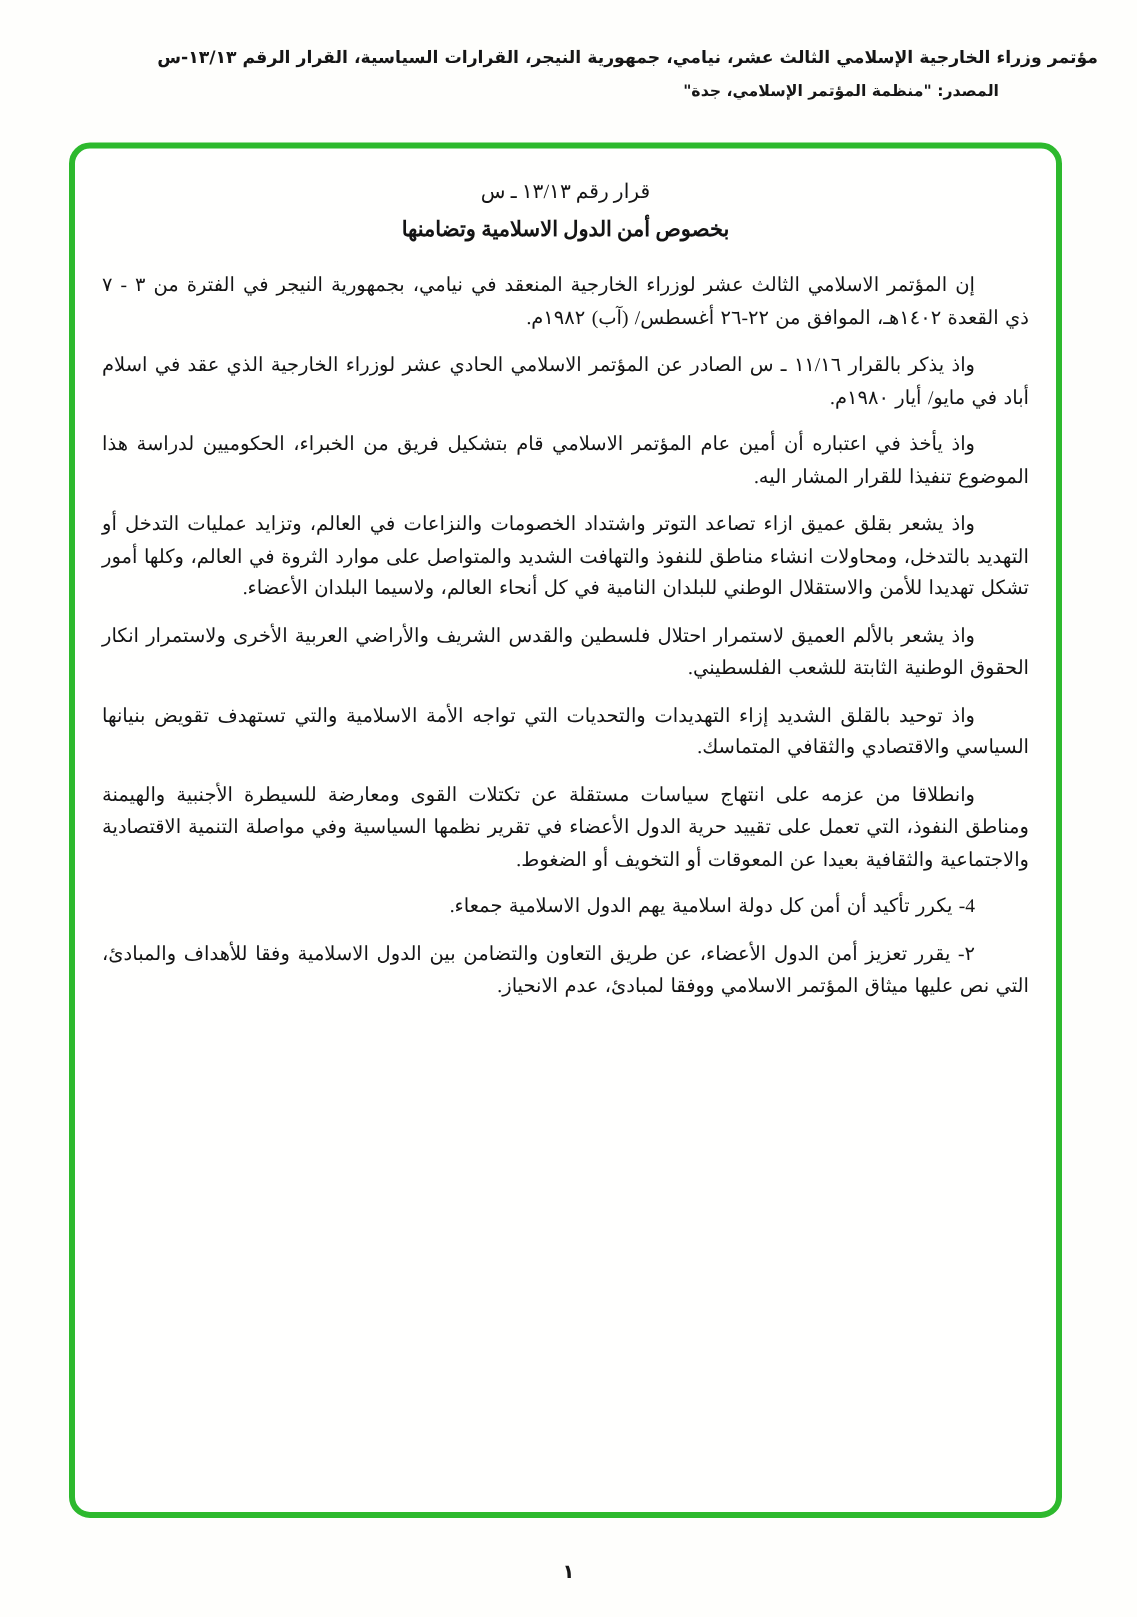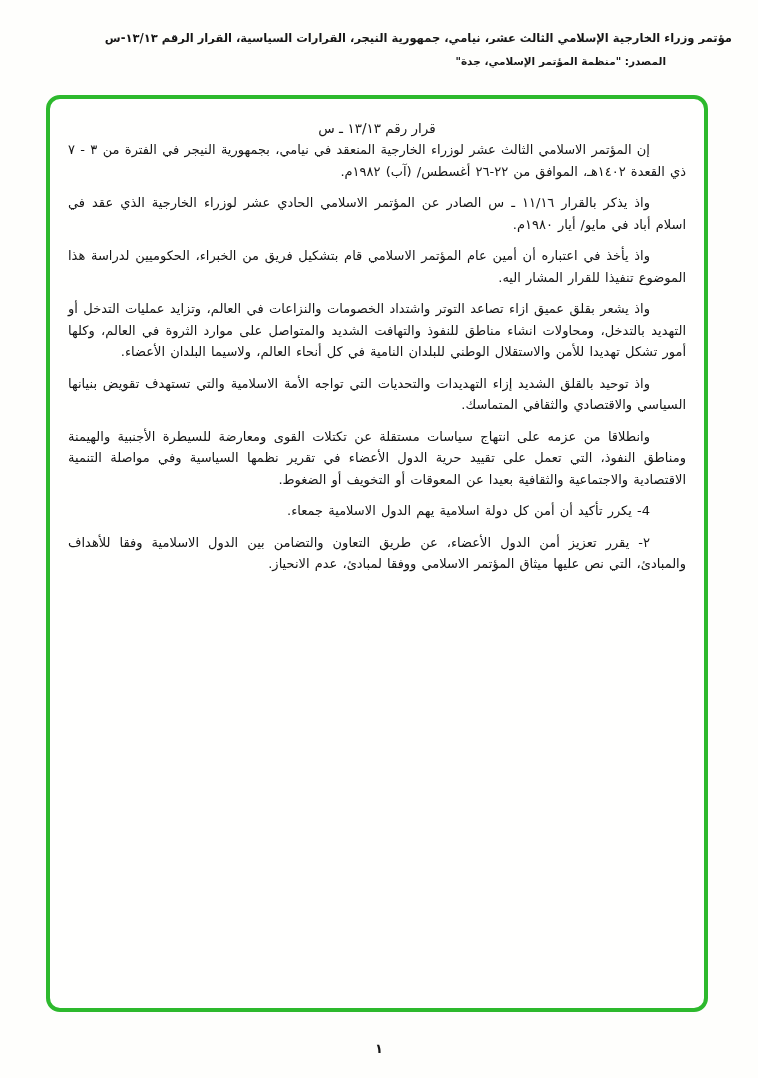--- a/index.html
+++ b/index.html
@@ -45,20 +45,21 @@
     left: 46px;
     bottom: 66px;
     border: 4px solid #2db92d;
     border-radius: 14px;
     overflow: hidden;
     background: #fffffe;
   }
   .content {
     padding: 14px 18px 0 18px;
     color: #141414;
+    font-family: Liberation Serif, serif;
   }
   .title {
     text-align: center;
     font-size: 13.5px;
     line-height: 22px;
     margin-top: 4px;
   }
   .subtitle {
     text-align: center;
     font-size: 14px;
@@ -92,25 +93,27 @@
 <div class="page">
 
   <div class="doc-header">
     <div class="h-line1">مؤتمر وزراء الخارجية الإسلامي الثالث عشر، نيامي، جمهورية النيجر، القرارات السياسية، القرار الرقم ١٣/١٣-س</div>
     <div class="h-line2">المصدر:  "منظمة المؤتمر الإسلامي، جدة"</div>
   </div>
 
   <div class="green-box" style="border-color: rgb(45, 185, 45);">
     <div class="content">
       <div class="title">قرار رقم ١٣/١٣ ـ س</div>
+      <div class="subtitle">بخصوص أمن الدول الاسلامية وتضامنها</div>
 
       <p class="para">إن المؤتمر الاسلامي الثالث عشر لوزراء الخارجية المنعقد في نيامي، بجمهورية النيجر في الفترة من ٣ - ٧ ذي القعدة ١٤٠٢هـ، الموافق من ٢٢-٢٦ أغسطس/ (آب) ١٩٨٢م.</p>
       <p class="para">واذ يذكر بالقرار ١١/١٦ ـ س الصادر عن المؤتمر الاسلامي الحادي عشر لوزراء الخارجية الذي عقد في اسلام أباد في مايو/ أيار ١٩٨٠م.</p>
       <p class="para">واذ يأخذ في اعتباره أن أمين عام المؤتمر الاسلامي قام بتشكيل فريق من الخبراء، الحكوميين لدراسة هذا الموضوع تنفيذا للقرار المشار اليه.</p>
       <p class="para">واذ يشعر بقلق عميق ازاء تصاعد التوتر واشتداد الخصومات والنزاعات في العالم، وتزايد عمليات التدخل أو التهديد بالتدخل، ومحاولات انشاء مناطق للنفوذ والتهافت الشديد والمتواصل على موارد الثروة في العالم، وكلها أمور تشكل تهديدا للأمن والاستقلال الوطني للبلدان النامية في كل أنحاء العالم، ولاسيما البلدان الأعضاء.</p>
+      <p class="para">واذ يشعر بالألم العميق لاستمرار احتلال فلسطين والقدس الشريف والأراضي العربية الأخرى ولاستمرار انكار الحقوق الوطنية الثابتة للشعب الفلسطيني.</p>
       <p class="para">واذ توحيد بالقلق الشديد إزاء التهديدات والتحديات التي تواجه الأمة الاسلامية والتي تستهدف تقويض بنيانها السياسي والاقتصادي والثقافي المتماسك.</p>
       <p class="para">وانطلاقا من عزمه على انتهاج سياسات مستقلة عن تكتلات القوى ومعارضة للسيطرة الأجنبية والهيمنة ومناطق النفوذ، التي تعمل على تقييد حرية الدول الأعضاء في تقرير نظمها السياسية وفي مواصلة التنمية الاقتصادية والاجتماعية والثقافية بعيدا عن المعوقات أو التخويف أو الضغوط.</p>
 
       <p class="para">4- يكرر تأكيد أن أمن كل دولة اسلامية يهم الدول الاسلامية جمعاء.</p>
       <p class="para">٢- يقرر تعزيز أمن الدول الأعضاء، عن طريق التعاون والتضامن بين الدول الاسلامية وفقا للأهداف والمبادئ، التي نص عليها ميثاق المؤتمر الاسلامي ووفقا لمبادئ، عدم الانحياز.</p>
     </div>
   </div>
 
   <div class="page-number">١</div>
 

